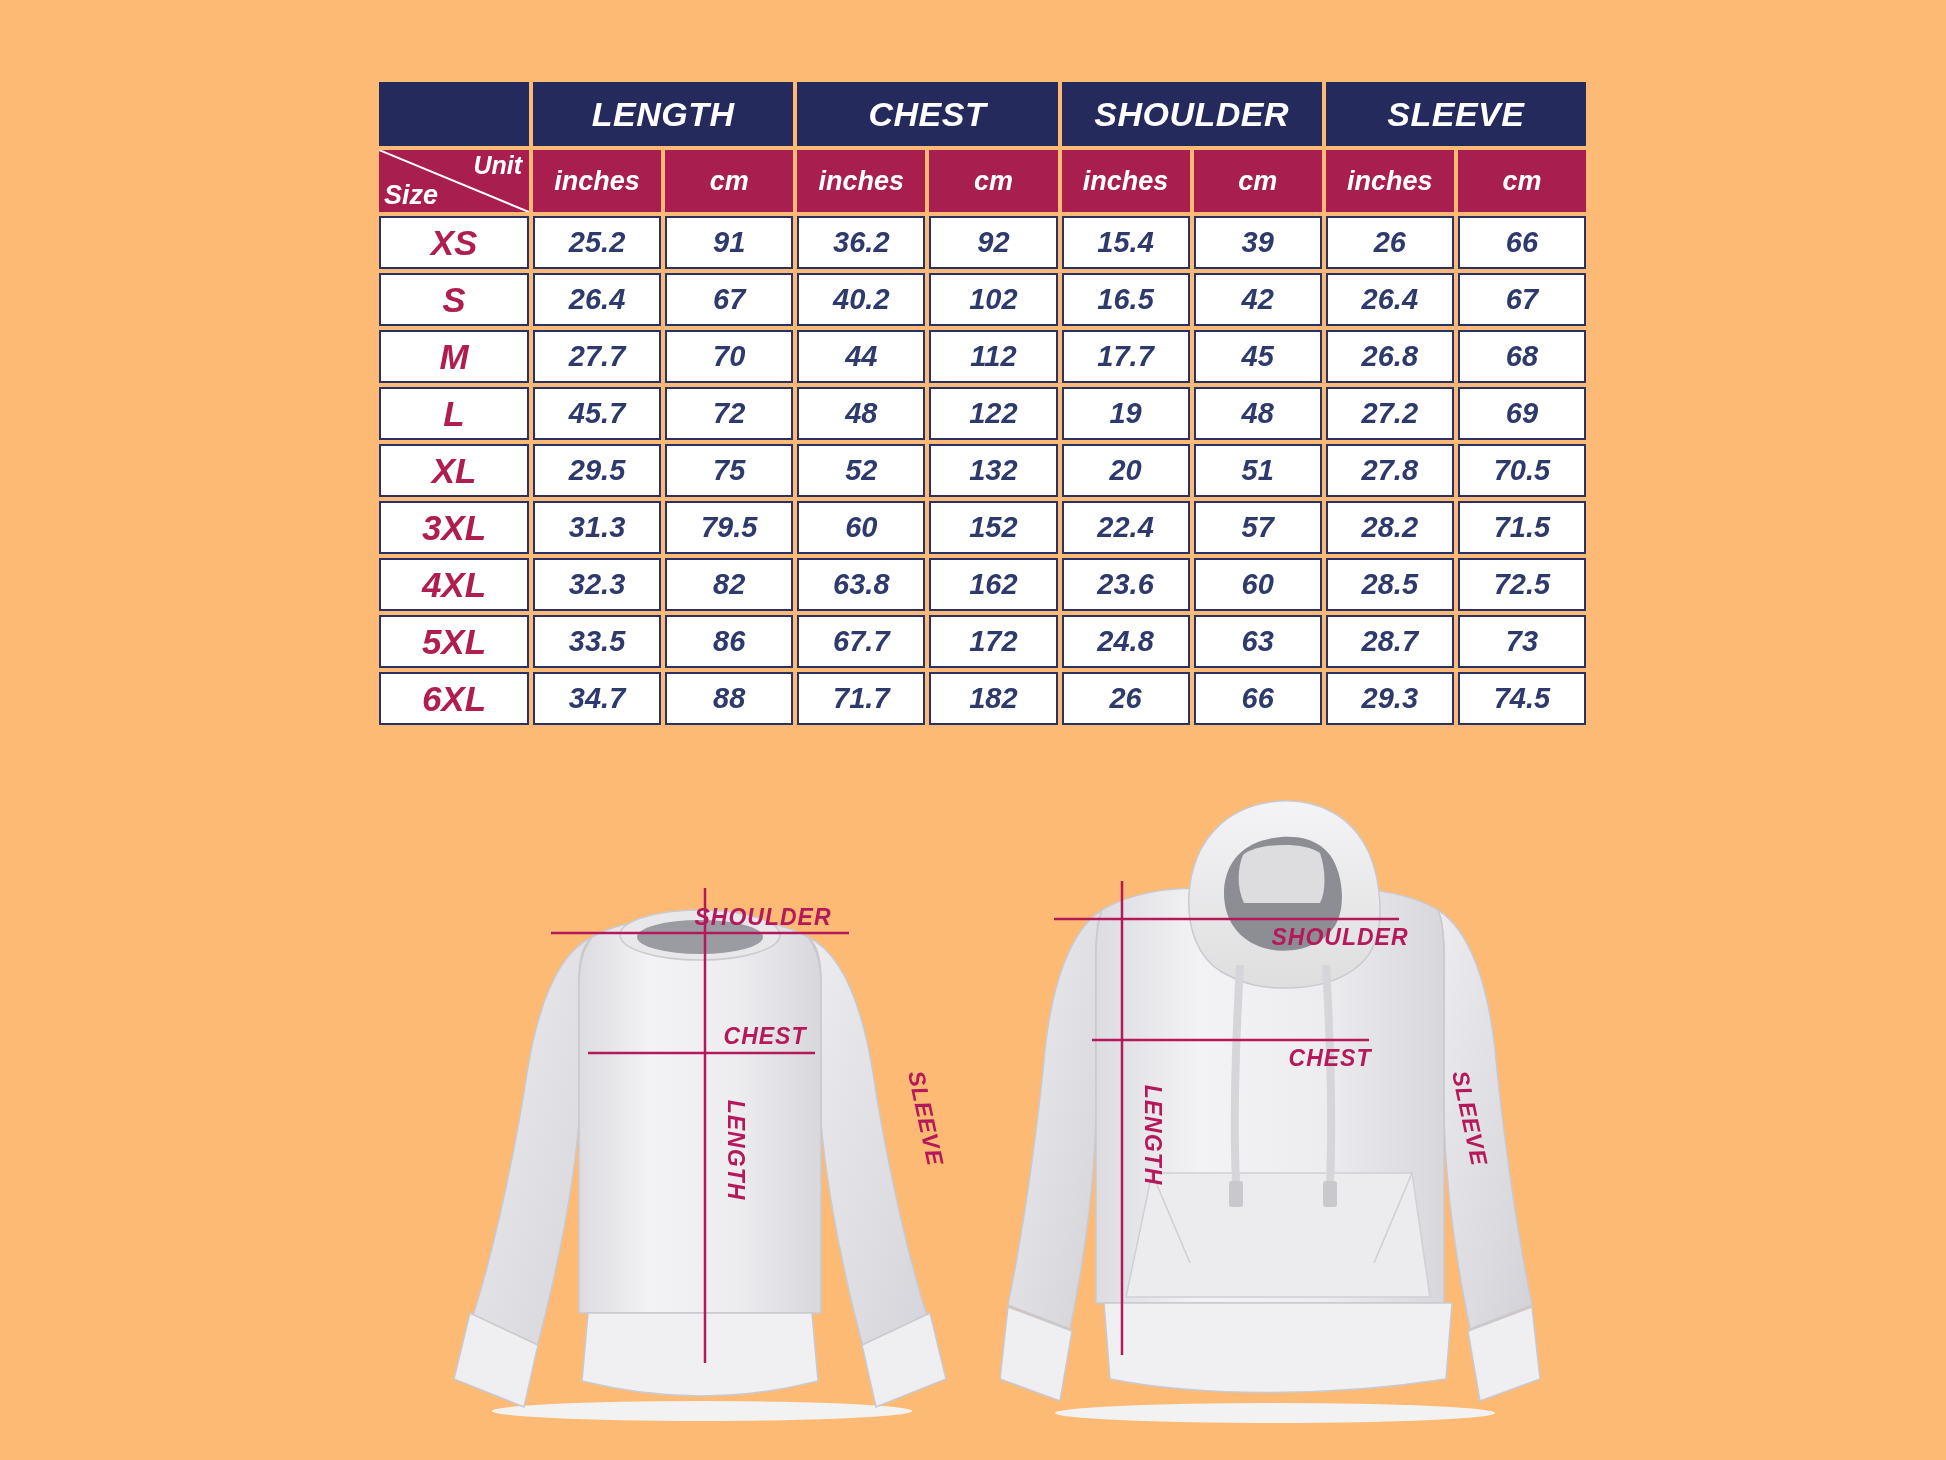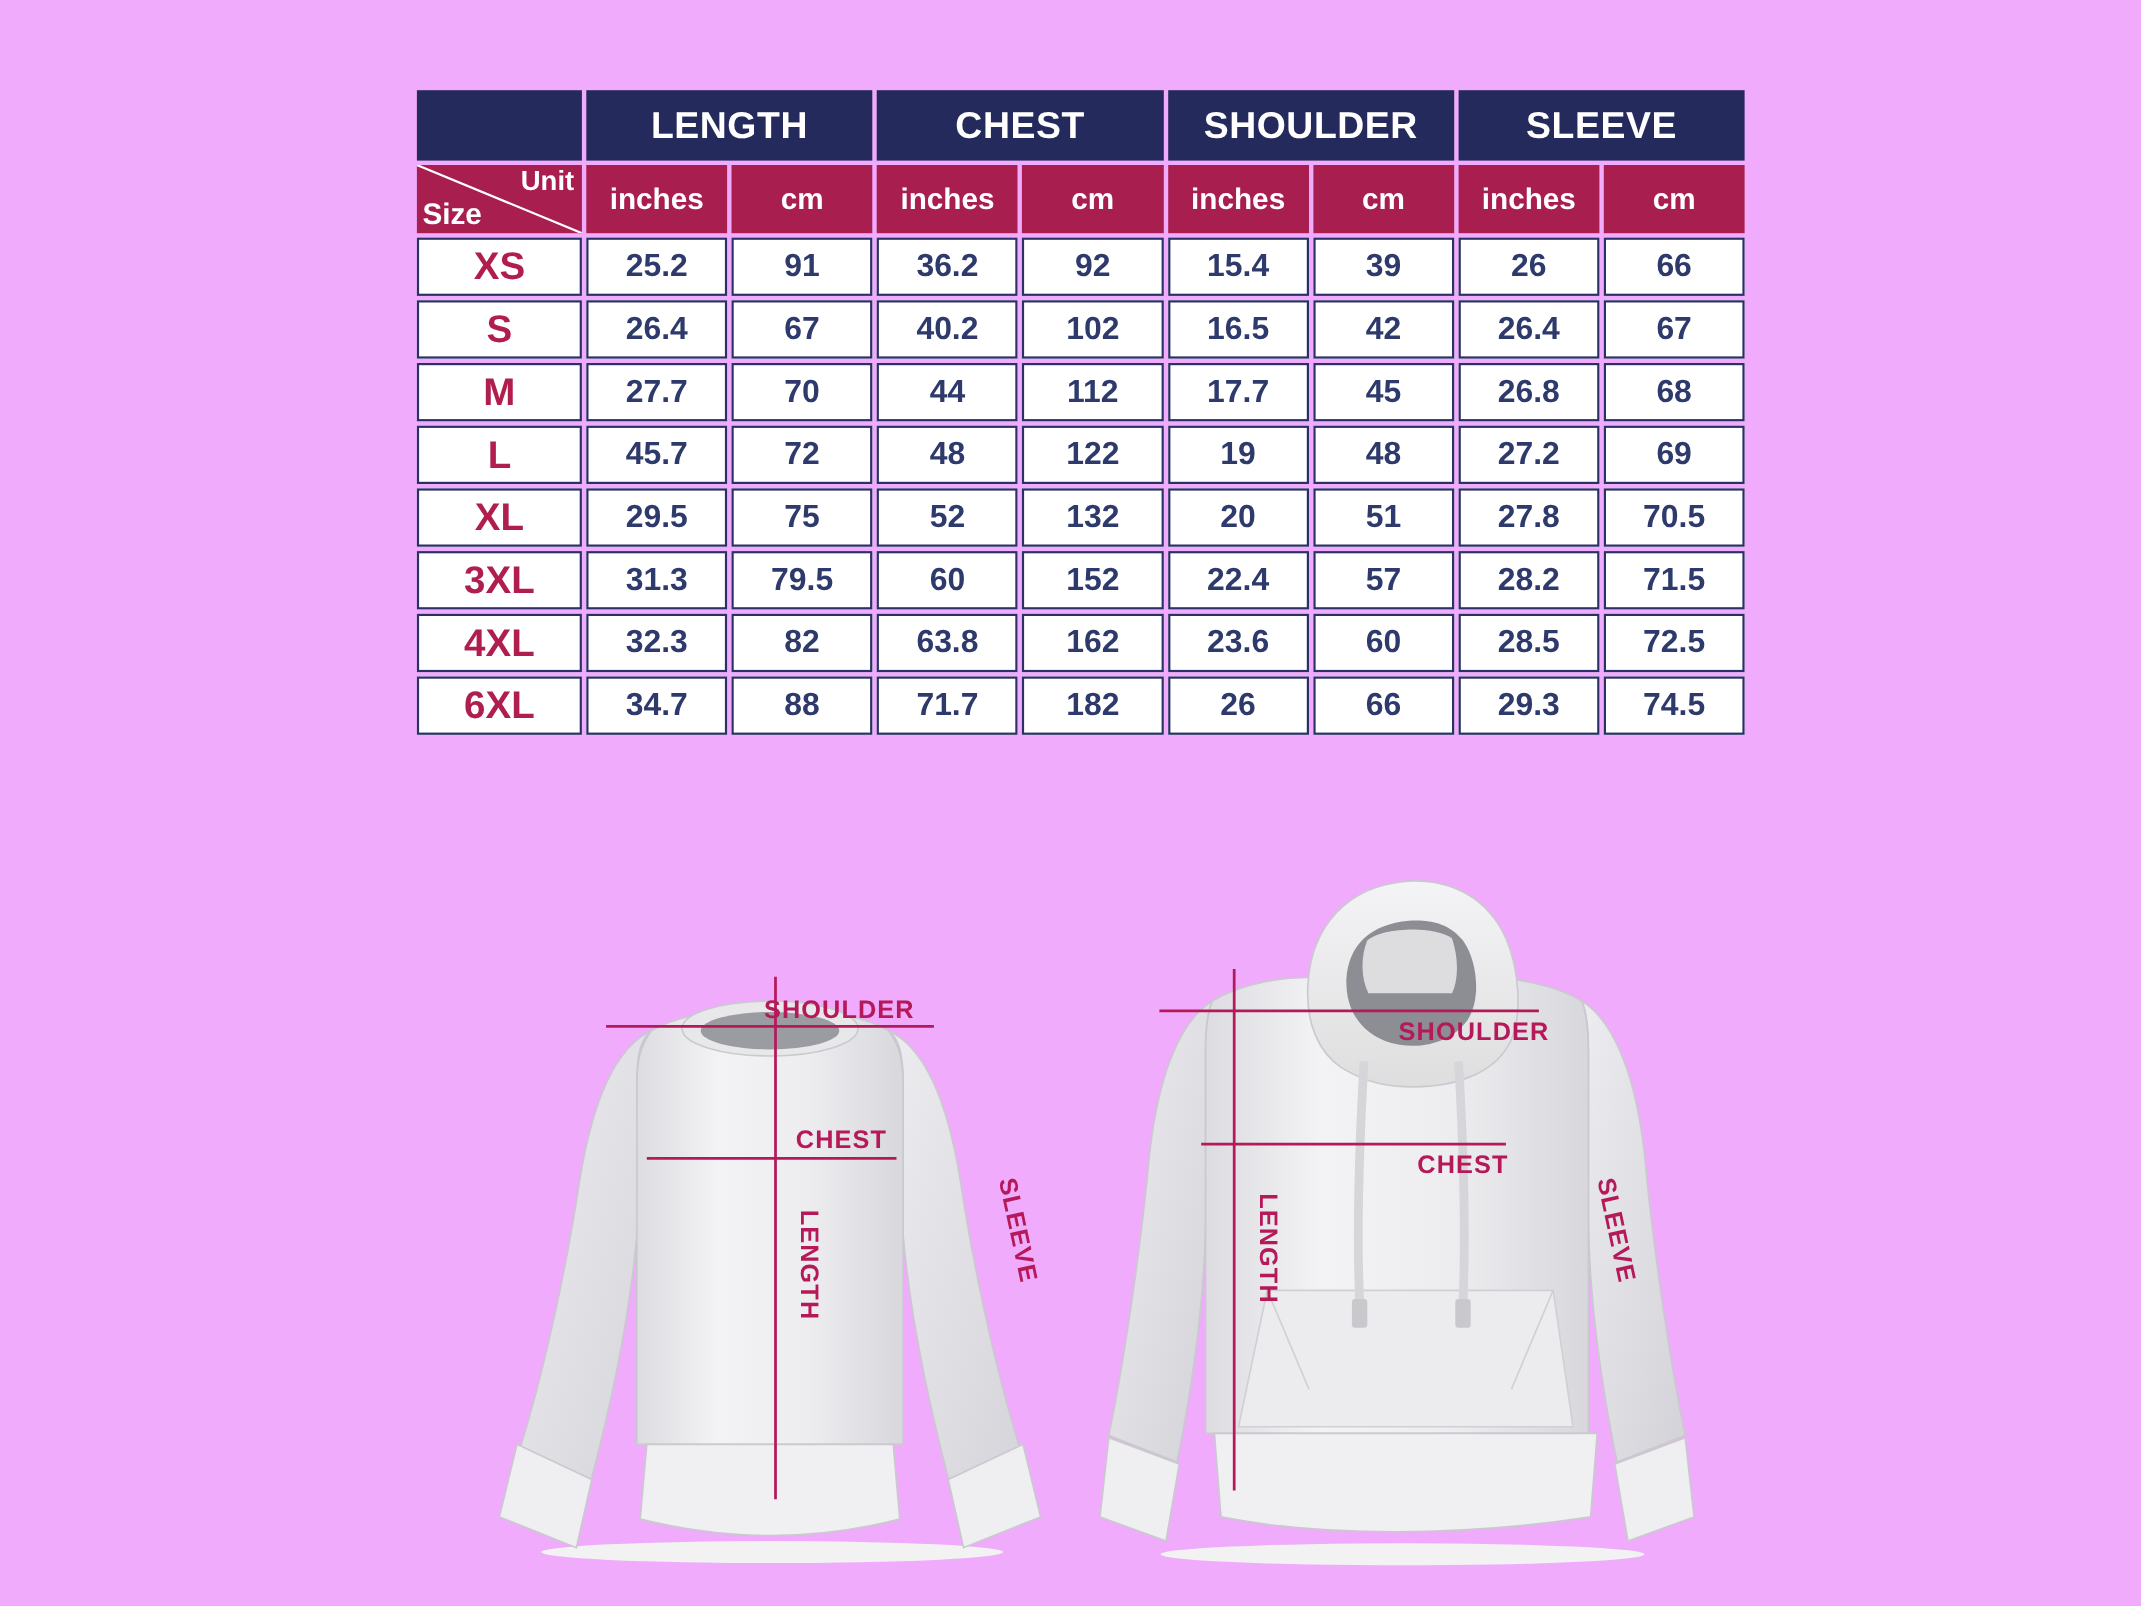--- a/index.html
+++ b/index.html
@@ -10,23 +10,24 @@
     --crimson-text:#b01e4e;
     --annot:#b5195a;
     --garment-light:#f1f1f3;
     --garment-mid:#e4e4e8;
     --garment-dark:#cfcfd5;
   }
   html,body{margin:0;padding:0;background:#ffffff;}
   .canvas{
     position:relative;
     width:1946px;height:1460px;
-    background:#f0abfc;
+    background:#fdba74;
     overflow:hidden;
     font-family:"Liberation Sans", sans-serif;
+    font-style:italic;
   }
 
   
   table.size-table{
     position:absolute;left:375px;top:78px;width:1215px;
     border-collapse:separate;border-spacing:4px;table-layout:fixed;
   }
   table.size-table th,table.size-table td{
     padding:0;text-align:center;vertical-align:middle;font-weight:700;
     box-sizing:border-box;
@@ -172,20 +173,31 @@
           <td class="val-cell">32.3</td>
           <td class="val-cell">82</td>
           <td class="val-cell">63.8</td>
           <td class="val-cell">162</td>
           <td class="val-cell">23.6</td>
           <td class="val-cell">60</td>
           <td class="val-cell">28.5</td>
           <td class="val-cell">72.5</td>
         </tr>
         <tr class="">
+          <td class="size-cell">5XL</td>
+          <td class="val-cell">33.5</td>
+          <td class="val-cell">86</td>
+          <td class="val-cell">67.7</td>
+          <td class="val-cell">172</td>
+          <td class="val-cell">24.8</td>
+          <td class="val-cell">63</td>
+          <td class="val-cell">28.7</td>
+          <td class="val-cell">73</td>
+        </tr>
+        <tr class="">
           <td class="size-cell">6XL</td>
           <td class="val-cell">34.7</td>
           <td class="val-cell">88</td>
           <td class="val-cell">71.7</td>
           <td class="val-cell">182</td>
           <td class="val-cell">26</td>
           <td class="val-cell">66</td>
           <td class="val-cell">29.3</td>
           <td class="val-cell">74.5</td>
         </tr>

